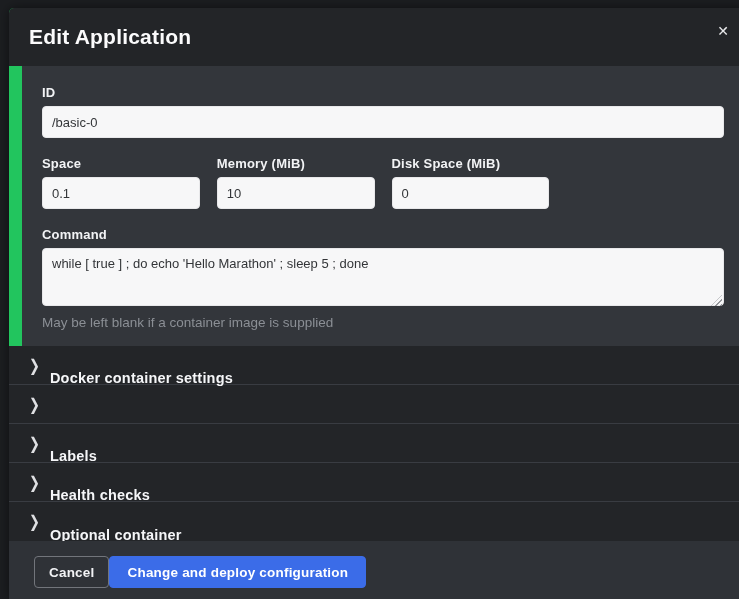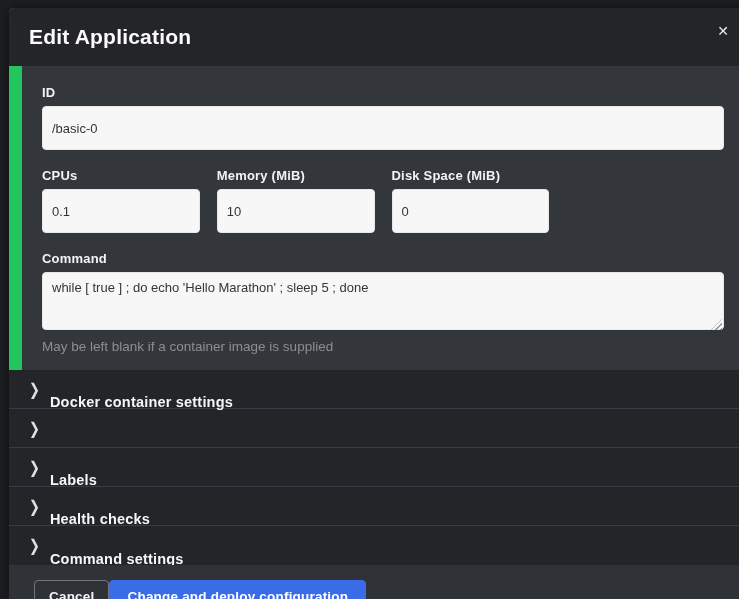--- a/index.html
+++ b/index.html
@@ -59,21 +59,21 @@
   .field-label {
     display: block;
     color: #f2f3f5;
     font-size: 13px;
     font-weight: bold;
     margin-bottom: 6px;
     letter-spacing: 0.2px;
   }
   .text-input {
     width: 100%;
-    height: 44px;
+    height: 32px;
     background: #f7f7f8;
     border: 1px solid #e8e8ea;
     border-radius: 4px;
     padding: 0 9px;
     font-family: "Liberation Sans", "DejaVu Sans", sans-serif;
     font-size: 13px;
     color: #333538;
     outline: none;
   }
   .field-group { margin-bottom: 18px; }
@@ -175,21 +175,21 @@
 
   <div class="modal-body">
 
     <div class="field-group">
       <label class="field-label">ID</label>
       <input class="text-input" type="text" value="/basic-0" style="">
     </div>
 
     <div class="field-row">
       <div>
-        <label class="field-label">CPUs</label>
+        <label class="field-label">Space</label>
         <input class="text-input" type="text" value="0.1" style="">
       </div>
       <div>
         <label class="field-label">Memory (MiB)</label>
         <input class="text-input" type="text" value="10" style="">
       </div>
       <div>
         <label class="field-label">Disk Space (MiB)</label>
         <input class="text-input" type="text" value="0" style="">
       </div>
@@ -217,21 +217,21 @@
     <div class="accordion-row">
       <span class="chevron">❯</span>
       <span class="accordion-label">Labels</span>
     </div>
     <div class="accordion-row">
       <span class="chevron">❯</span>
       <span class="accordion-label">Health checks</span>
     </div>
     <div class="accordion-row">
       <span class="chevron">❯</span>
-      <span class="accordion-label">Command settings</span>
+      <span class="accordion-label">Optional container</span>
     </div>
   </div>
 
   <div class="modal-footer">
     <button class="btn btn-cancel">Cancel</button>
     <button class="btn btn-primary">Change and deploy configuration</button>
   </div>
 
 </div>
 

